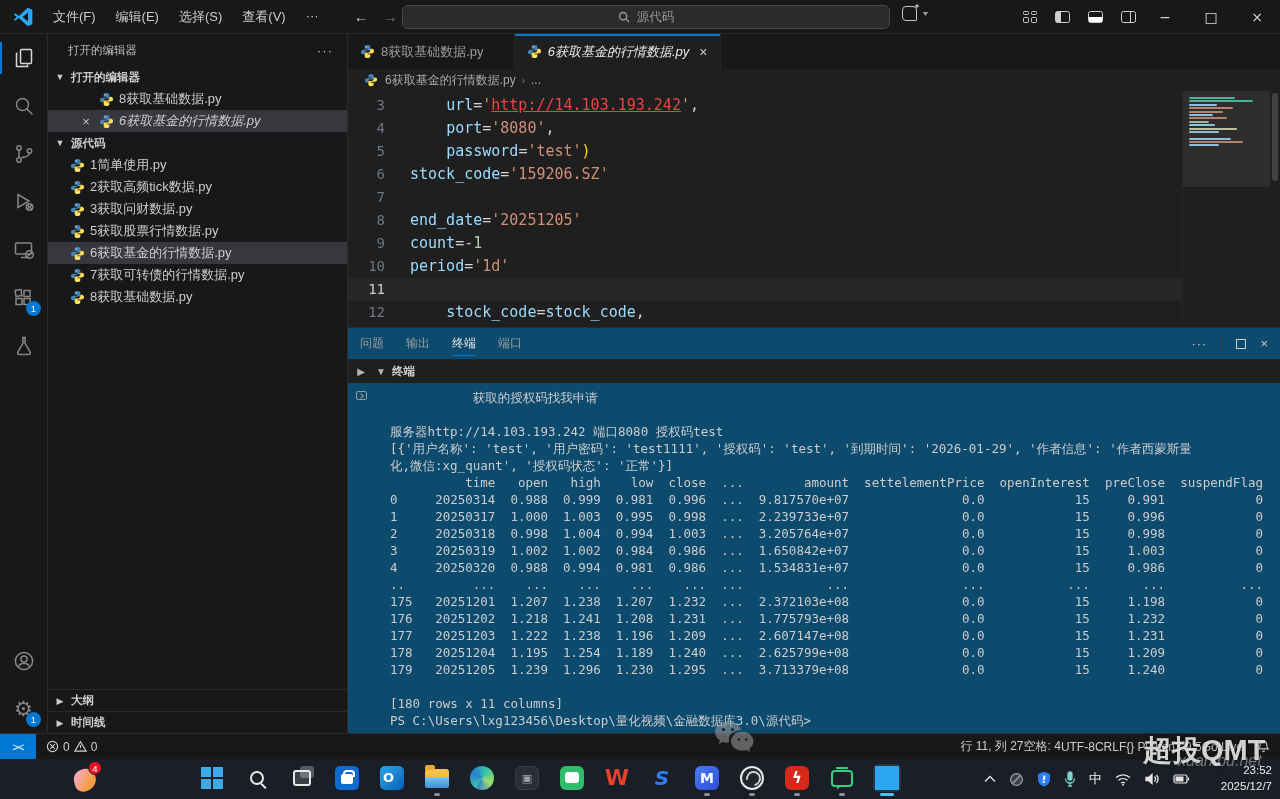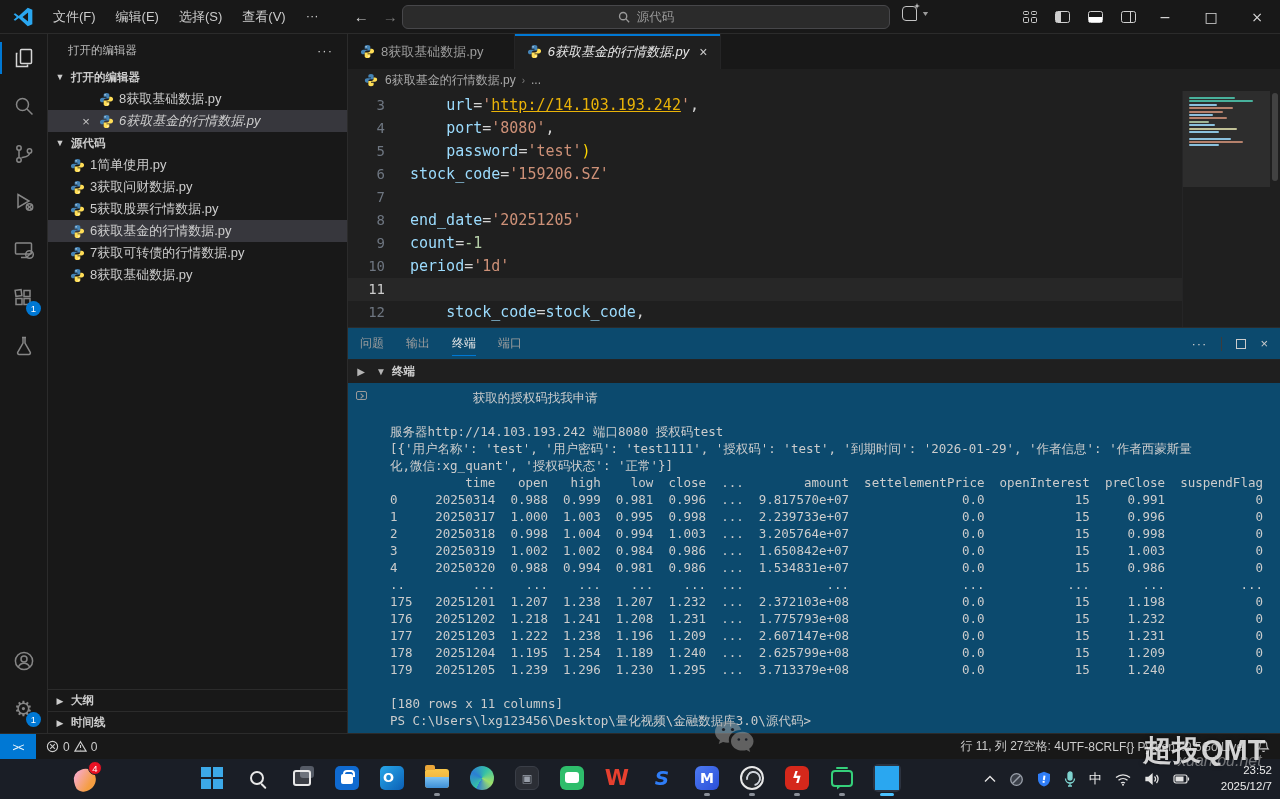--- a/index.html
+++ b/index.html
@@ -79,21 +79,21 @@
   .code{flex:1;padding-top:3px;font-family:"DejaVu Sans Mono","Liberation Mono",monospace;font-size:15px;min-width:0;}
   .cl{display:flex;height:23px;line-height:23px;white-space:pre;}
   .cl.current{background:rgba(255,255,255,0.04);}
   .ln{width:62px;padding-right:25px;text-align:right;color:#6e7681;flex:none;font-size:14px;}
   .cl.current .ln{color:#cccccc;}
   .lc{white-space:pre;}
   .tk-i{color:#d4d4d4;}
   .tk-v{color:#9cdcfe;}
   .tk-o{color:#d4d4d4;}
   .tk-s{color:#ce9178;}
-  .tk-su{color:#eab308;text-decoration:underline;margin-top:20px;}
+  .tk-su{color:#ef4444;text-decoration:underline;margin-top:20px;}
   .tk-n{color:#b5cea8;}
   .tk-f{color:#dcdcaa;}
   .tk-p{color:#d4d4d4;}
   .tk-b{color:#ffd700;}
   .tk-bm{color:#ffd700;outline:1px solid #827f5f;background:rgba(110,110,110,0.25);}
   .cursor{display:inline-block;width:1.5px;height:17px;background:#aeafad;vertical-align:-3px;margin-left:1px;}
   .minimap{width:88px;flex:none;position:relative;background:#1f1f1f;border-left:1px solid #252526;}
   .mm-slider{position:absolute;left:0;right:0;top:0;height:96px;background:rgba(255,255,255,0.065);}
   .mm-content{position:absolute;left:6px;top:6px;display:flex;flex-direction:column;gap:1.4px;}
   .mm-content div{height:2px;border-radius:1px;opacity:.85;}
@@ -348,20 +348,31 @@
       </div>
         <div class="f-row">
         <span class="pyico">
             <svg viewBox="0 0 16 16" width="15" height="15">
               <path fill="#4584b6" d="M8 1C6 1 5 1.8 5 3v2h3v1H3.5C2 6 1 7 1 8.5S2 11 3.5 11H5V9.5C5 8 6 7 7.5 7H11V3c0-1.2-1-2-3-2z"></path>
               <path fill="#ffde57" d="M8 15c2 0 3-.8 3-2v-2H8v-1h4.5c1.5 0 2.5-1 2.5-2.5S14 5 12.5 5H11v1.5C11 8 10 9 8.5 9H5v4c0 1.2 1 2 3 2z"></path>
               <circle fill="#fff" cx="6.5" cy="3" r=".7"></circle>
               <circle fill="#fff" cx="9.5" cy="13" r=".7"></circle>
             </svg>
           </span>
+        <span class="lbl">2获取高频tick数据.py</span>
+      </div>
+        <div class="f-row">
+        <span class="pyico">
+            <svg viewBox="0 0 16 16" width="15" height="15">
+              <path fill="#4584b6" d="M8 1C6 1 5 1.8 5 3v2h3v1H3.5C2 6 1 7 1 8.5S2 11 3.5 11H5V9.5C5 8 6 7 7.5 7H11V3c0-1.2-1-2-3-2z"></path>
+              <path fill="#ffde57" d="M8 15c2 0 3-.8 3-2v-2H8v-1h4.5c1.5 0 2.5-1 2.5-2.5S14 5 12.5 5H11v1.5C11 8 10 9 8.5 9H5v4c0 1.2 1 2 3 2z"></path>
+              <circle fill="#fff" cx="6.5" cy="3" r=".7"></circle>
+              <circle fill="#fff" cx="9.5" cy="13" r=".7"></circle>
+            </svg>
+          </span>
         <span class="lbl">3获取问财数据.py</span>
       </div>
         <div class="f-row">
         <span class="pyico">
             <svg viewBox="0 0 16 16" width="15" height="15">
               <path fill="#4584b6" d="M8 1C6 1 5 1.8 5 3v2h3v1H3.5C2 6 1 7 1 8.5S2 11 3.5 11H5V9.5C5 8 6 7 7.5 7H11V3c0-1.2-1-2-3-2z"></path>
               <path fill="#ffde57" d="M8 15c2 0 3-.8 3-2v-2H8v-1h4.5c1.5 0 2.5-1 2.5-2.5S14 5 12.5 5H11v1.5C11 8 10 9 8.5 9H5v4c0 1.2 1 2 3 2z"></path>
               <circle fill="#fff" cx="6.5" cy="3" r=".7"></circle>
               <circle fill="#fff" cx="9.5" cy="13" r=".7"></circle>
             </svg>

